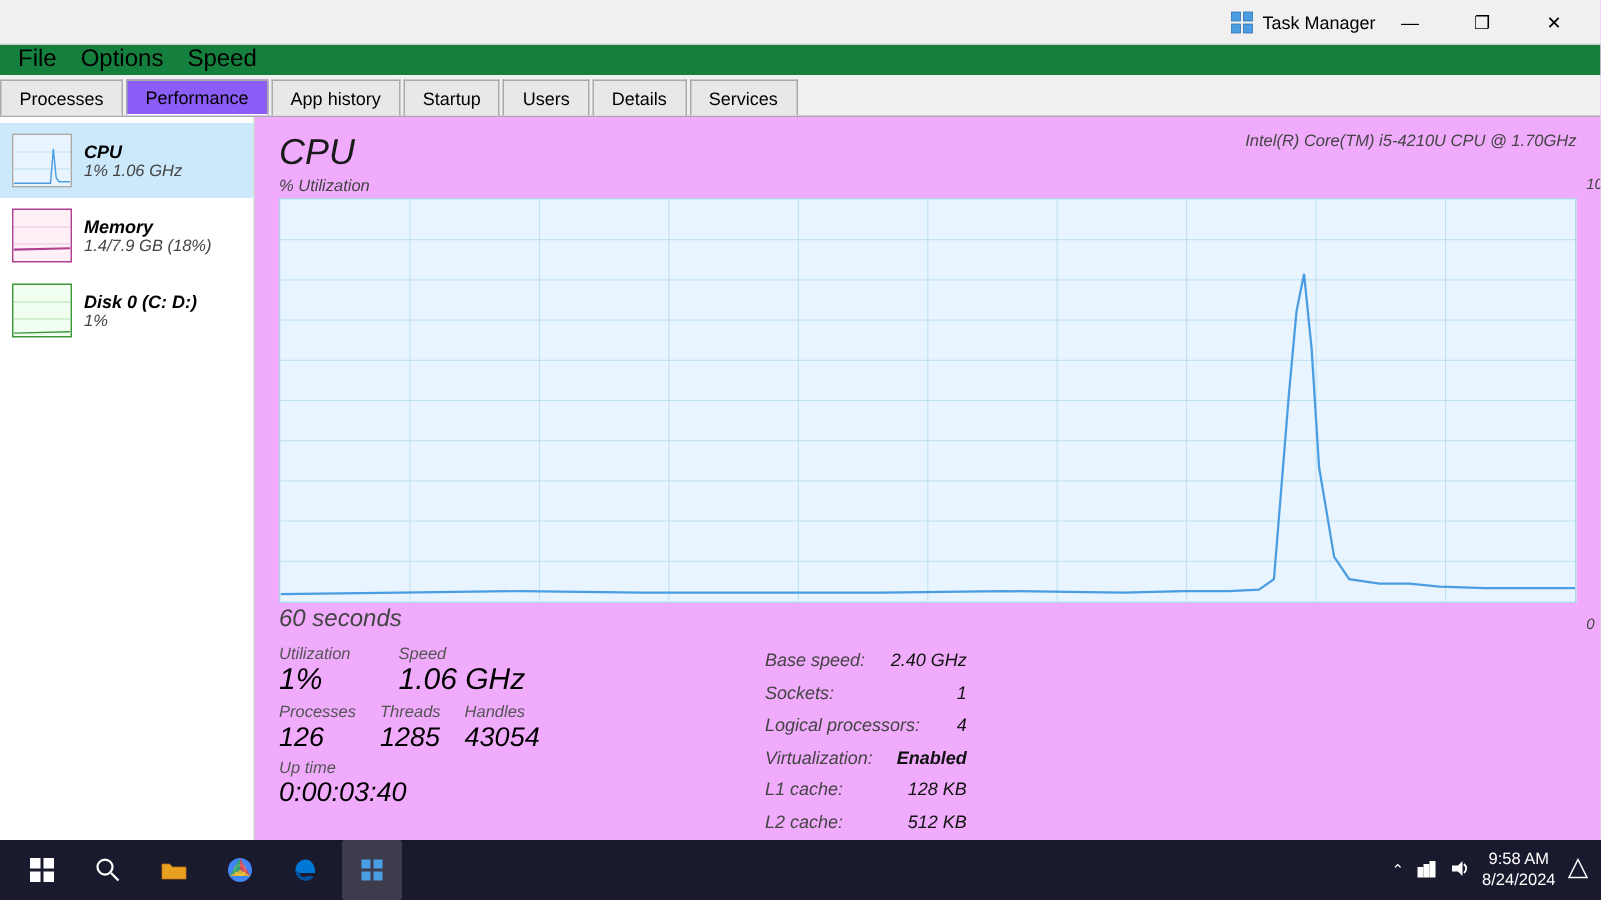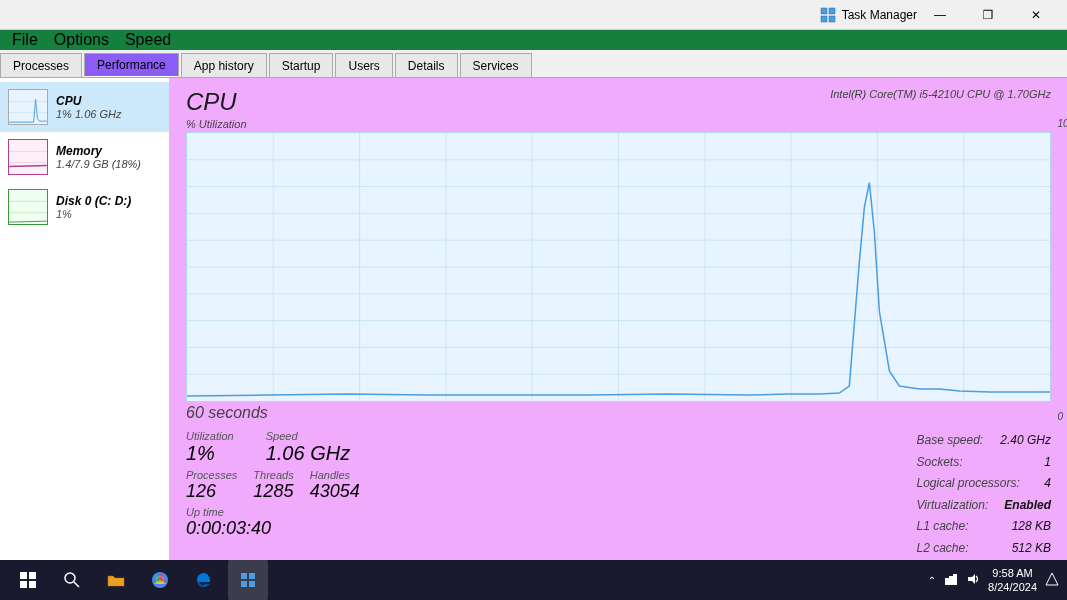--- a/index.html
+++ b/index.html
@@ -435,21 +435,21 @@
         </div>
         <div id="graph-labels-right">
           <span>100%</span>
           <span>0</span>
         </div>
       </div>
 
       <div id="graph-time-label">60 seconds</div>
     </div>
 
-    <div style="display: flex; margin-top: 8px; gap: 24px; justify-content: space-between;">
+    <div style="display: flex; margin-top: 8px; gap: 24px;">
 
       <div style="min-width: 280px;">
         <div style="display: flex; gap: 32px; margin-bottom: 4px;">
           <div>
             <div class="stat-label">Utilization</div>
             <div class="stat-value">1%</div>
           </div>
           <div>
             <div class="stat-label">Speed</div>
             <div class="stat-value">1.06 GHz</div>

